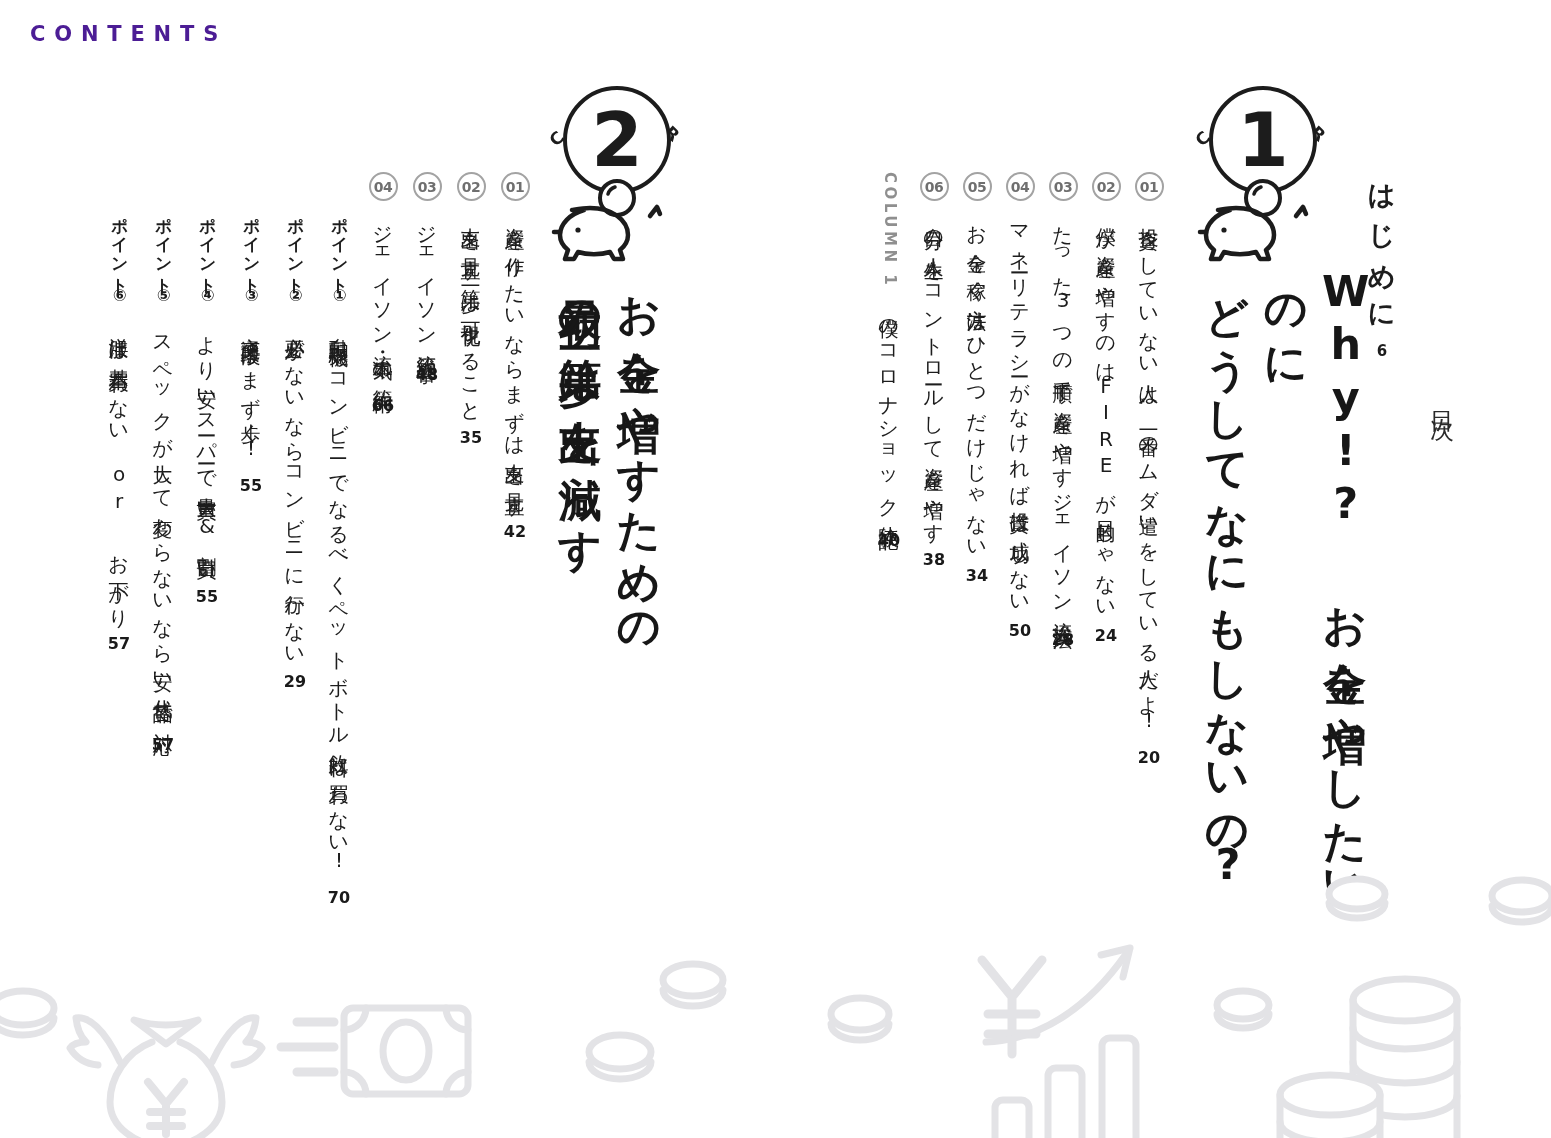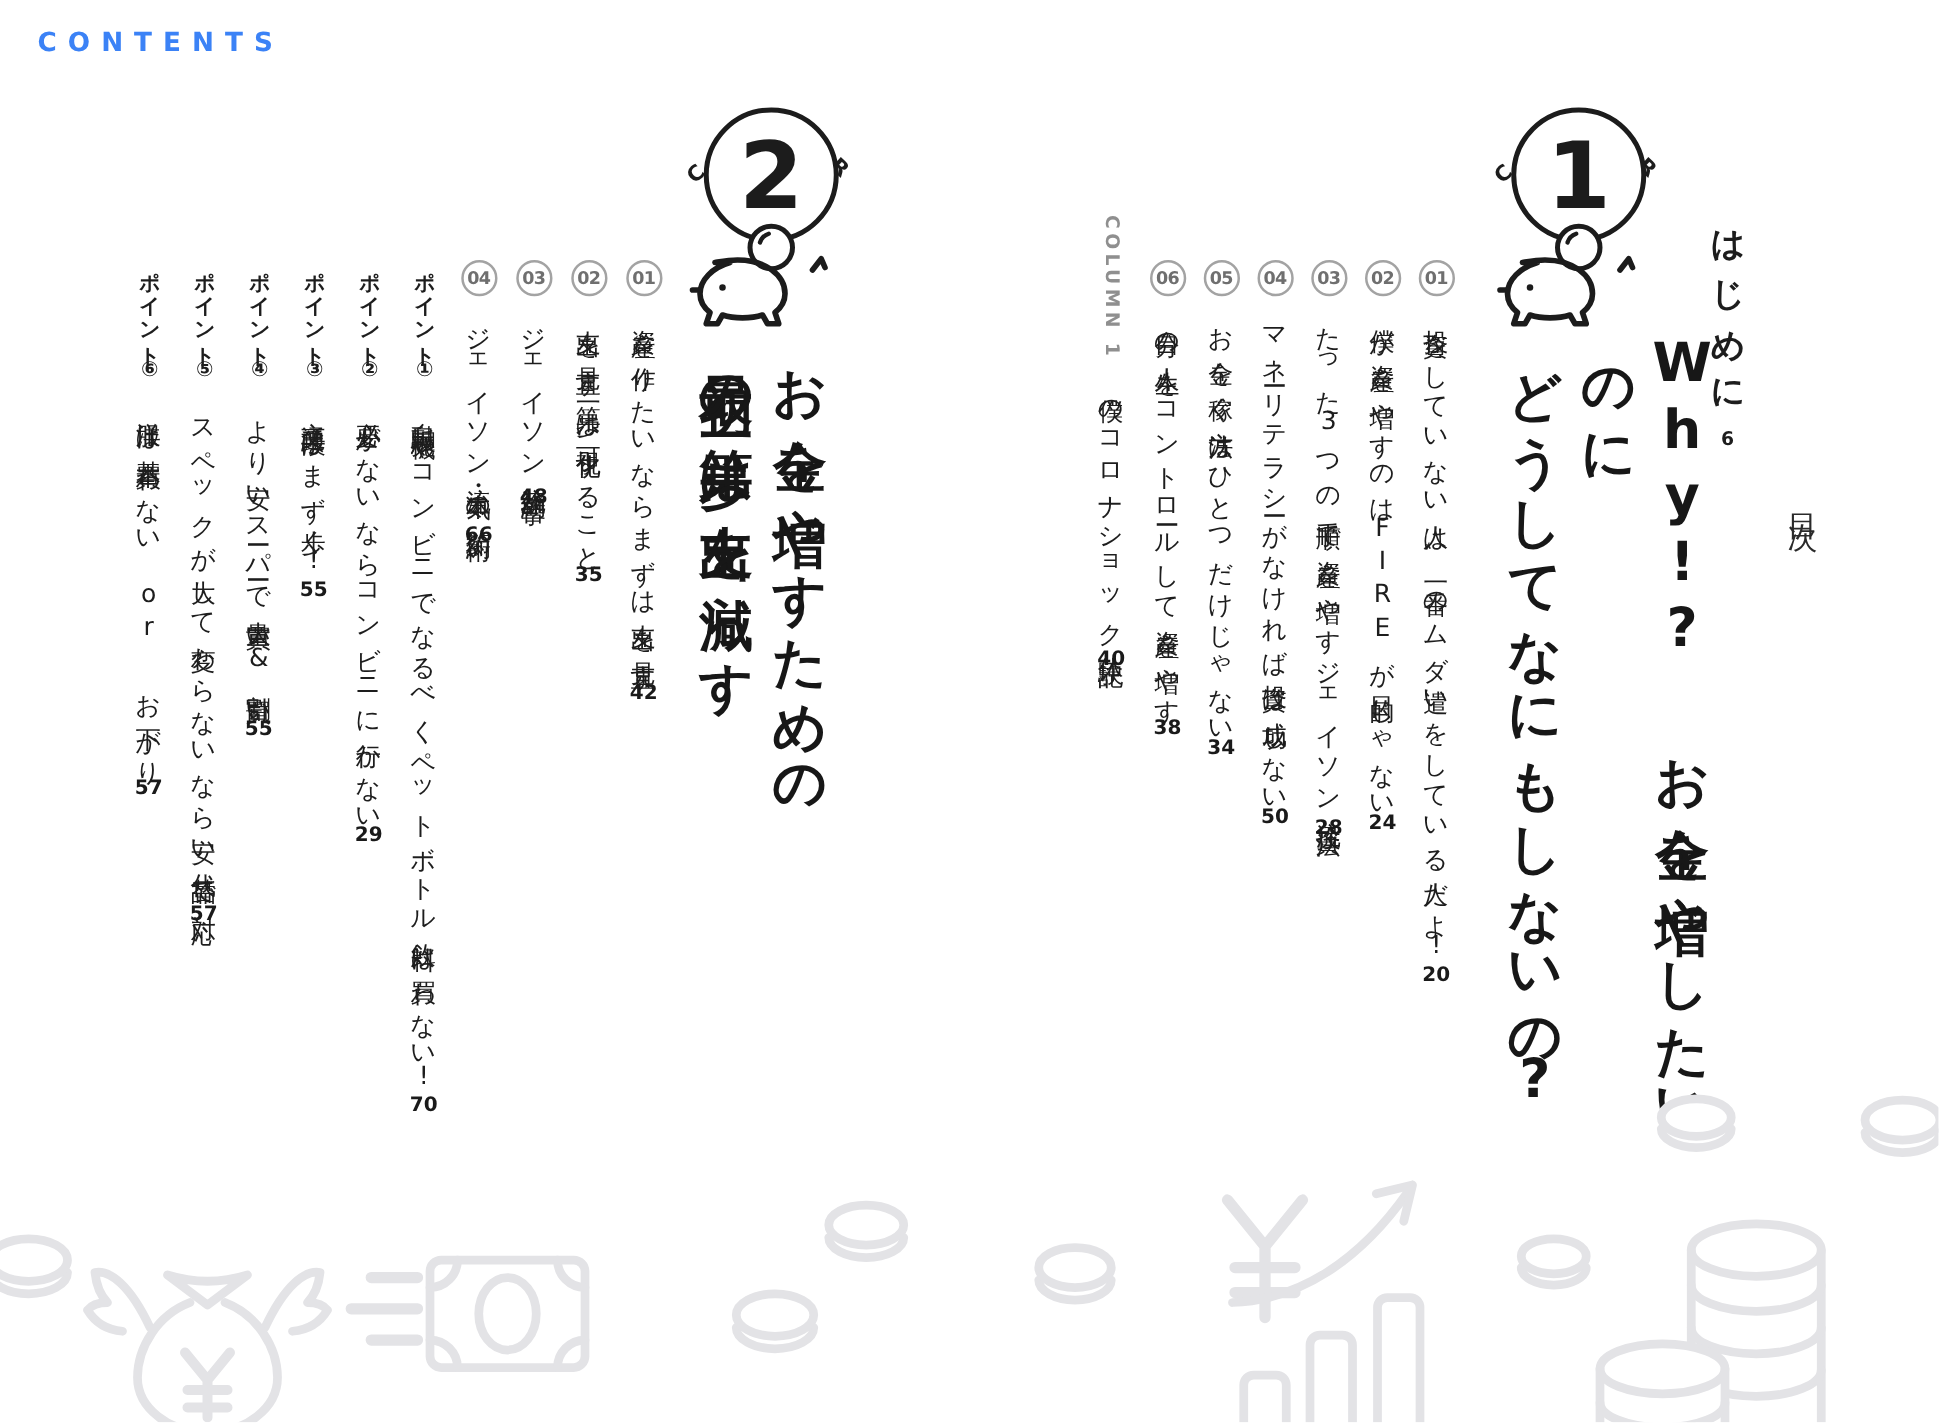--- a/index.html
+++ b/index.html
@@ -1,21 +1,21 @@
 <!DOCTYPE html>
 <html lang="ja"><head>
 <meta charset="utf-8">
 <style>
   html,body{margin:0;padding:0;background:#ffffff;}
   #canvas{position:relative;width:1551px;height:1138px;background:#fff;overflow:hidden;
           font-family:"DejaVu Sans","Liberation Sans",sans-serif;color:#1d1d1d;}
 
   
   .contents-head{position:absolute;left:30px;top:22px;font-size:21px;font-weight:700;
-                 letter-spacing:0.42em;color:#3b82f6;}
+                 letter-spacing:0.42em;color:#4c1d95;}
 
   
   .intro-block{position:absolute;left:1362px;top:165px;display:flex;flex-direction:column;align-items:center;width:40px;}
   .intro-label{writing-mode:vertical-rl;text-orientation:upright;font-size:27px;font-weight:600;letter-spacing:9px;line-height:1;}
   .intro-page{margin-top:18px;font-weight:700;font-size:15px;}
   .toc-label{position:absolute;left:1430px;top:392px;writing-mode:vertical-rl;text-orientation:upright;
              font-size:24px;font-weight:500;letter-spacing:7px;line-height:1;color:#2a2a2a;}
 
   
   .badge{position:absolute;width:170px;height:218px;}
@@ -30,24 +30,24 @@
   .chap-title span{display:block;}
 
   
   .items{position:absolute;display:flex;flex-direction:row-reverse;align-items:flex-start;}
   .items-c1{left:872px;top:172px;gap:13px;}
   .items-c2{left:368px;top:172px;gap:14px;}
   .items-pts{left:104px;top:205px;gap:14px;}
   .toc-item{display:flex;flex-direction:column;align-items:center;width:30px;}
   .num-badge{width:29px;height:29px;border:2.5px solid #a3a3a3;border-radius:50%;
              color:#6f6f6f;font-weight:700;font-size:14px;letter-spacing:-0.5px;
-             display:flex;align-items:center;justify-content:center;margin-bottom:11px;background:#fff;box-sizing:border-box;margin-top:36px;}
+             display:flex;align-items:center;justify-content:center;margin-bottom:11px;background:#fff;box-sizing:border-box;}
   .item-text{writing-mode:vertical-rl;text-orientation:upright;line-height:1;
              letter-spacing:2.5px;font-size:20px;font-weight:500;color:#1d1d1d;}
-  .page-num{font-weight:700;font-size:16px;color:#1a1a1a;}
+  .page-num{margin-top:14px;font-weight:700;font-size:16px;color:#1a1a1a;}
   .column-label{writing-mode:vertical-rl;text-orientation:mixed;font-size:15px;font-weight:700;
                 letter-spacing:3.5px;color:#8f8f8f;line-height:1;margin-bottom:16px;}
   .point-label{writing-mode:vertical-rl;text-orientation:upright;font-size:16.5px;font-weight:800;
                letter-spacing:1.5px;line-height:1;margin-bottom:15px;}
 
   
   .deco{position:absolute;left:0;top:868px;width:1551px;height:270px;pointer-events:none;}
   .deco *{vector-effect:none;}
   svg text{font-family:"DejaVu Sans","Liberation Sans",sans-serif;}
 </style>

